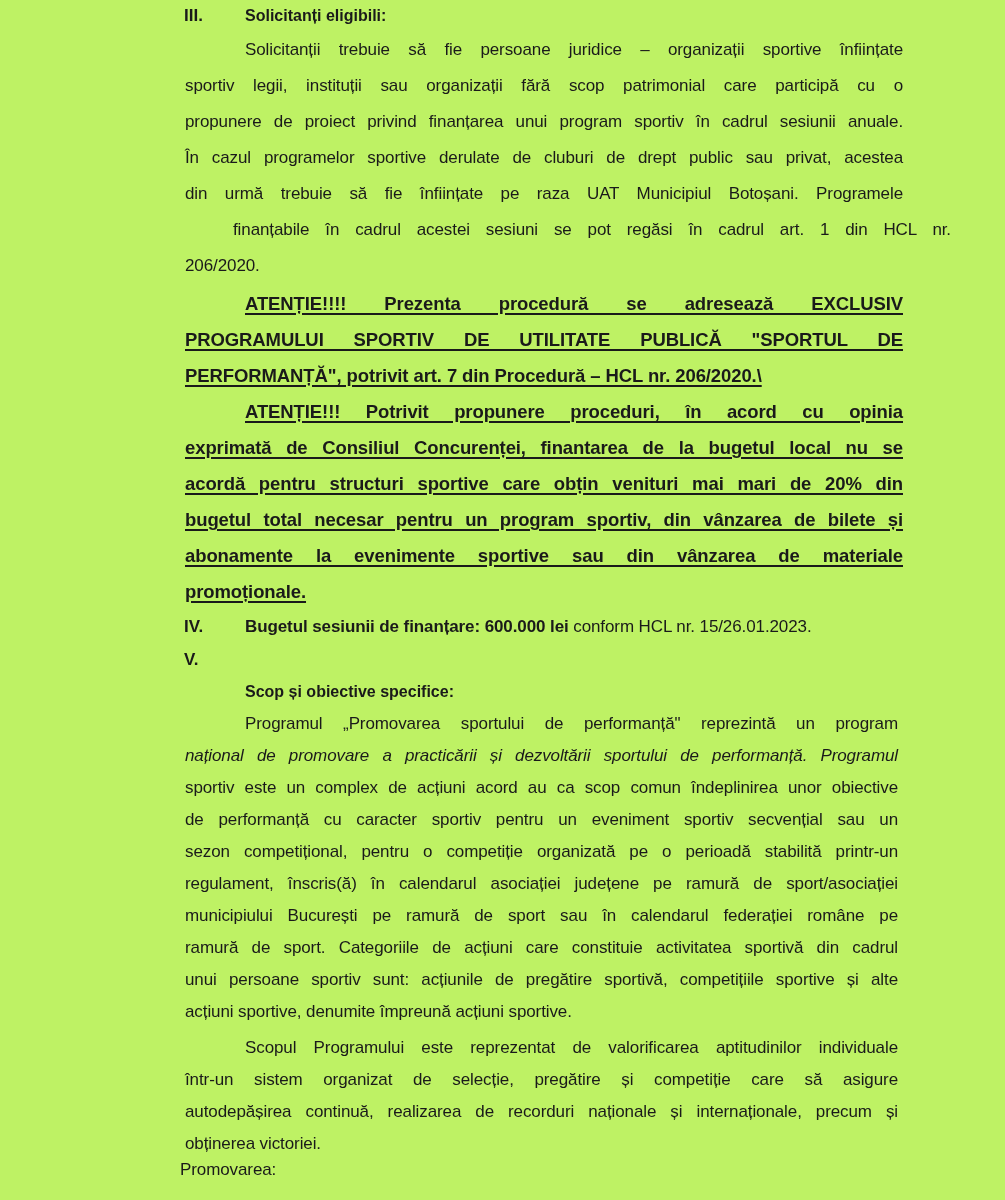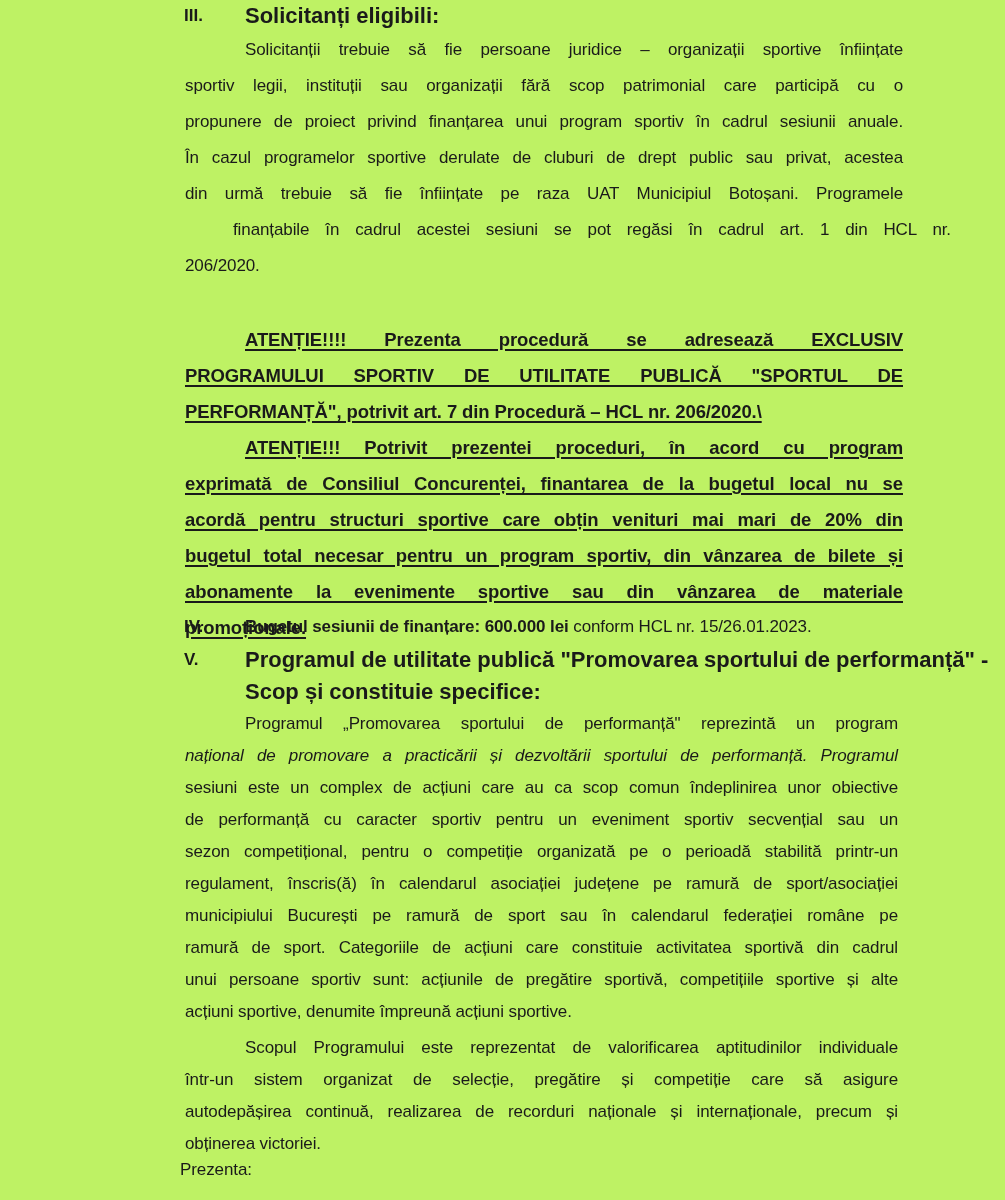--- a/index.html
+++ b/index.html
@@ -29,32 +29,32 @@
       line-height: 20px;
       white-space: nowrap;
       letter-spacing: -0.1px;
     }
     .justify {
       text-align: justify;
       text-align-last: justify;
       white-space: normal;
     }
     .bold { font-weight: bold; }
-    .ul { text-decoration: underline; text-decoration-thickness: 2px; text-underline-offset: 3px; margin-top: 36px; }
+    .ul { text-decoration: underline; text-decoration-thickness: 2px; text-underline-offset: 3px; }
     .roman {
       position: absolute;
       left: 184px;
       font-size: 17px;
       line-height: 20px;
       font-weight: bold;
     }
     .heading {
       position: absolute;
       left: 245px;
-      font-size: 22px;
+      font-size: 16px;
       line-height: 20px;
       font-weight: bold;
       white-space: nowrap;
     }
     .attn .line { font-size: 18.5px; font-weight: bold; }
   </style>
 </head>
 <body>
 
 <div class="page">
@@ -72,52 +72,51 @@
     <div class="line" style="top:256px; left:185px;">206/2020.</div>
   </div>
 
   <div class="attn">
     <div class="line justify bold ul" style="top:294px; left:245px; width:658px;">ATENȚIE!!!! Prezenta procedură se adresează EXCLUSIV</div>
     <div class="line justify bold ul" style="top:330px; left:185px; width:718px;">PROGRAMULUI SPORTIV DE UTILITATE PUBLICĂ "SPORTUL DE</div>
     <div class="line bold ul" style="top:366px; left:185px;">PERFORMANȚĂ", potrivit art. 7 din Procedură – HCL nr. 206/2020.\</div>
   </div>
 
   <div class="attn">
-    <div class="line justify bold ul" style="top:402px; left:245px; width:658px;">ATENȚIE!!! Potrivit prezentei proceduri, în acord cu program</div>
+    <div class="line justify bold ul" style="top:402px; left:245px; width:658px;">ATENȚIE!!! Potrivit propunere proceduri, în acord cu opinia</div>
     <div class="line justify bold ul" style="top:438px; left:185px; width:718px;">exprimată de Consiliul Concurenței, finantarea de la bugetul local nu se</div>
     <div class="line justify bold ul" style="top:474px; left:185px; width:718px;">acordă pentru structuri sportive care obțin venituri mai mari de 20% din</div>
     <div class="line justify bold ul" style="top:510px; left:185px; width:718px;">bugetul total necesar pentru un program sportiv, din vânzarea de bilete și</div>
     <div class="line justify bold ul" style="top:546px; left:185px; width:718px;">abonamente la evenimente sportive sau din vânzarea de materiale</div>
     <div class="line bold ul" style="top:582px; left:185px;">promoționale.</div>
   </div>
 
   <div class="roman" style="top:617px;">IV.</div>
   <div class="line" style="top:617px; left:245px;">
     <span class="bold">Bugetul sesiunii de finanțare: 600.000 lei</span><span> conform HCL nr. 15/26.01.2023.</span>
   </div>
 
   <div class="roman" style="top:650px;">V.</div>
-  <div class="heading" style="top:650px;">Programul de utilitate publică "Promovarea sportului de performanță"  -</div>
-  <div class="heading" style="top:682px;">Scop și constituie specifice:</div>
+  <div class="heading" style="top:682px;">Scop și obiective specifice:</div>
 
   <div>
     <div class="line justify" style="top:714px; left:245px; width:653px;">Programul „Promovarea sportului de performanță" reprezintă un program</div>
     <div class="line justify" style="top:746px; left:185px; width:713px;font-style:italic;">național de promovare a practicării și dezvoltării sportului de performanță. Programul</div>
-    <div class="line justify" style="top:778px; left:185px; width:713px;">sesiuni este un complex de acțiuni care au ca scop comun îndeplinirea unor obiective</div>
+    <div class="line justify" style="top:778px; left:185px; width:713px;">sportiv este un complex de acțiuni acord au ca scop comun îndeplinirea unor obiective</div>
     <div class="line justify" style="top:810px; left:185px; width:713px;">de performanță cu caracter sportiv pentru un eveniment sportiv secvențial sau un</div>
     <div class="line justify" style="top:842px; left:185px; width:713px;">sezon competițional, pentru o competiție organizată pe o perioadă stabilită printr-un</div>
     <div class="line justify" style="top:874px; left:185px; width:713px;">regulament, înscris(ă) în calendarul asociației județene pe ramură de sport/asociației</div>
     <div class="line justify" style="top:906px; left:185px; width:713px;">municipiului București pe ramură de sport sau în calendarul federației române pe</div>
     <div class="line justify" style="top:938px; left:185px; width:713px;">ramură de sport. Categoriile de acțiuni care constituie activitatea sportivă din cadrul</div>
     <div class="line justify" style="top:970px; left:185px; width:713px;">unui persoane sportiv sunt: acțiunile de pregătire sportivă, competițiile sportive și alte</div>
     <div class="line" style="top:1002px; left:185px;">acțiuni sportive, denumite împreună acțiuni sportive.</div>
   </div>
 
   <div>
     <div class="line justify" style="top:1038px; left:245px; width:653px;">Scopul Programului este reprezentat de valorificarea aptitudinilor individuale</div>
     <div class="line justify" style="top:1070px; left:185px; width:713px;">într-un sistem organizat de selecție, pregătire și competiție care să asigure</div>
     <div class="line justify" style="top:1102px; left:185px; width:713px;">autodepășirea continuă, realizarea de recorduri naționale și internaționale, precum și</div>
     <div class="line" style="top:1134px; left:185px;">obținerea victoriei.</div>
   </div>
 
-  <div class="line" style="top:1160px; left:180px;">Prezenta:</div>
+  <div class="line" style="top:1160px; left:180px;">Promovarea:</div>
 
 </div>
 
 </body></html>

